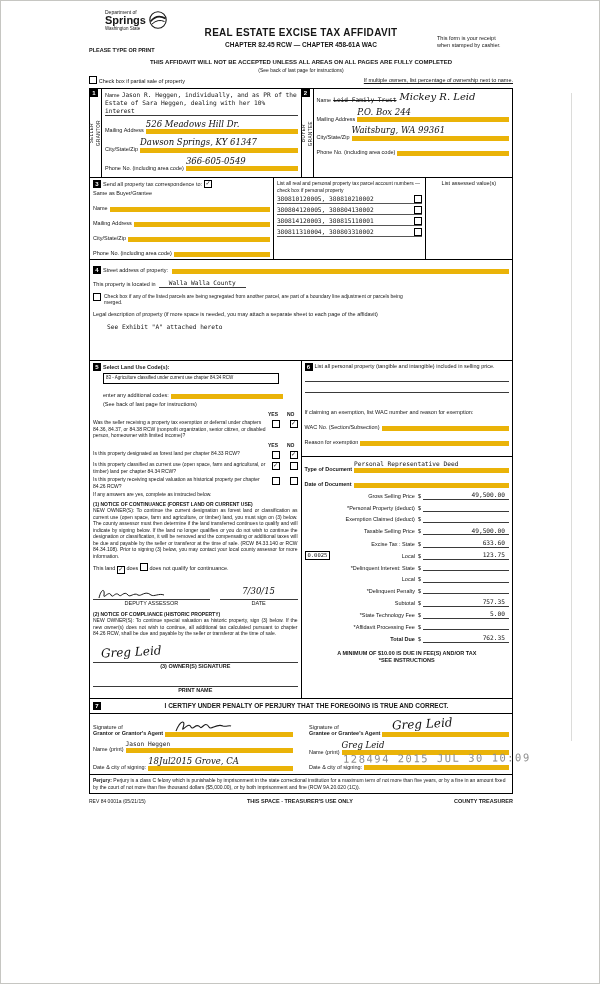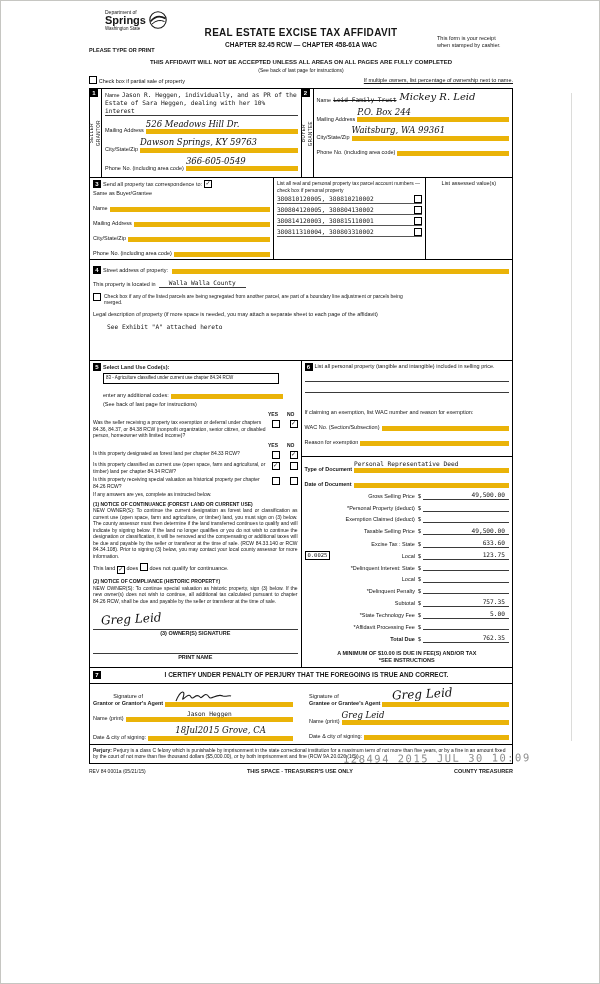--- a/index.html
+++ b/index.html
@@ -86,21 +86,21 @@
               <span class="lbl">Name</span>
           <span class="typed fill" style="border-bottom:none;">Jason R. Heggen, individually, and as PR of the</span>
             </div>
         <div class="typed line">Estate of Sara Heggen, dealing with her 10% interest</div>
         <div class="frow">
               <span class="lbl">Mailing Address</span>
           <span class="fill hw">526 Meadows Hill Dr.</span>
             </div>
         <div class="frow">
               <span class="lbl">City/State/Zip</span>
-          <span class="fill hw">Dawson Springs, KY 59763</span>
+          <span class="fill hw">Dawson Springs, KY 61347</span>
             </div>
         <div class="frow">
               <span class="lbl">Phone No. (including area code)</span>
           <span class="fill hw">366-605-0549</span>
             </div>
       </div>
     </div>
     <div style="width:50%;display:flex;">
       <div class="rolestrip">
         <span class="numbox">2</span>
@@ -254,20 +254,34 @@
 
       <div style="margin-top:4px;font-size:5.5px;">
         <span>This land</span>
         <span class="cb"><span>✓</span></span>
         <span>does</span>
         <span class="cb"><span></span></span>
         <span>does not</span>
         <span>qualify for continuance.</span>
       </div>
 
+      <div style="display:flex;gap:10px;margin-top:12px;">
+        <div style="flex:1.5;">
+          <div class="line" style="position:relative;height:13px;">
+            <svg width="70" height="14" viewBox="0 0 70 14" style="position:absolute;bottom:-2px;left:4px;">
+              <path d="M2,11 C4,2 8,1 7,8 C6,13 12,3 14,8 C16,12 18,4 22,8 C24,11 27,3 31,8 C33,11 37,5 41,8 C44,10 48,3 54,8 C57,10 62,6 67,8" stroke="#1c1c1c" stroke-width="1" fill="none"></path>
+            </svg>
+          </div>
+          <div class="lbl" style="text-align:center;">DEPUTY ASSESSOR</div>
+        </div>
+        <div style="flex:1;">
+          <div class="line" style="height:13px;text-align:center;"><span class="hw">7/30/15</span></div>
+          <div class="lbl" style="text-align:center;">DATE</div>
+        </div>
+      </div>
 
       <div class="tiny b" style="margin-top:4px;">(2) NOTICE OF COMPLIANCE (HISTORIC PROPERTY)</div>
       <div class="tiny just">NEW OWNER(S): To continue special valuation as historic property, sign (3) below. If the new owner(s) does not wish to continue, all additional tax calculated pursuant to chapter 84.26 RCW, shall be due and payable by the seller or transferor at the time of sale.</div>
 
       <div class="line" style="height:17px;margin-top:8px;padding-left:8px;">
         <span class="script">Greg Leid</span>
       </div>
       <div class="lbl b" style="text-align:center;">(3) OWNER(S) SIGNATURE</div>
       <div class="line" style="height:12px;margin-top:4px;"></div>
       <div class="lbl b" style="text-align:center;">PRINT NAME</div>
@@ -373,21 +387,21 @@
       </div>
     </div>
   </div>
 
   <div class="box">
     <div style="display:flex;align-items:center;gap:3px;padding:3px;border-bottom:1px solid #000;">
       <span class="numbox">7</span>
       <div style="flex:1;text-align:center;font-size:6.5px;font-weight:bold;">I CERTIFY UNDER PENALTY OF PERJURY THAT THE FOREGOING IS TRUE AND CORRECT.</div>
     </div>
     <div style="display:flex;padding:3px;">
-      <div style="width:50%;padding-right:8px;text-align:center;">
+      <div style="width:50%;padding-right:8px;">
         <div style="display:flex;align-items:flex-end;">
           <span class="lbl" style="line-height:1.2;">
             <span style="display:block;">Signature of</span>
             <span class="b" style="display:block;">Grantor or Grantor's Agent</span>
           </span>
           <span class="fill" style="position:relative;height:15px;">
             <svg width="60" height="16" viewBox="0 0 60 16" style="position:absolute;bottom:-2px;left:8px;">
               <path d="M3,13 C8,1 13,2 10,10 C8,15 16,3 18,9 C20,13 23,4 27,9 C29,12 32,2 36,9 C38,13 43,5 50,8 C53,9 56,7 58,8" stroke="#1c1c1c" stroke-width="1.1" fill="none"></path>
             </svg>
           </span>

